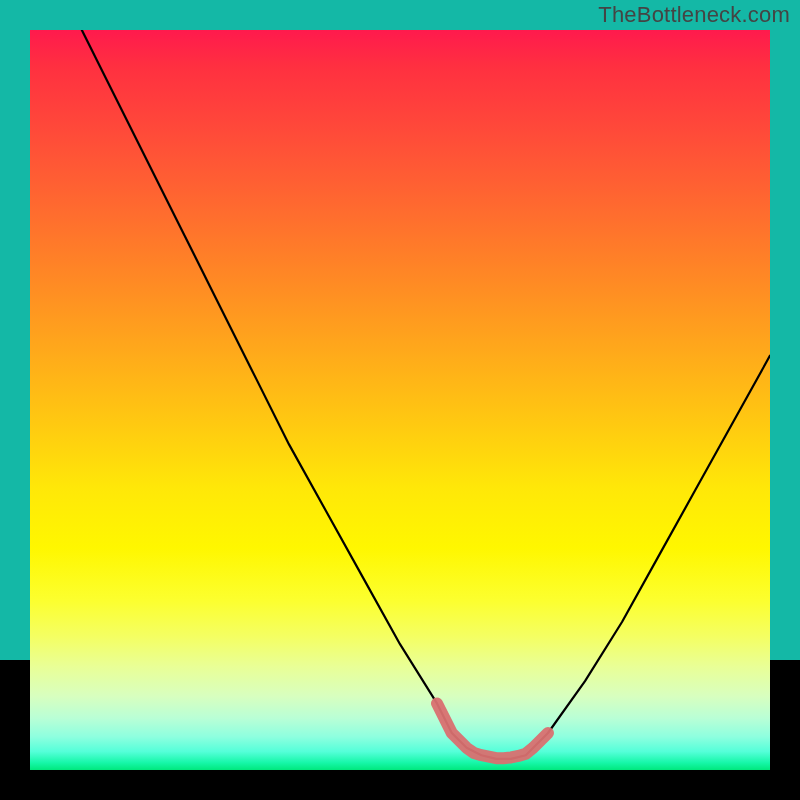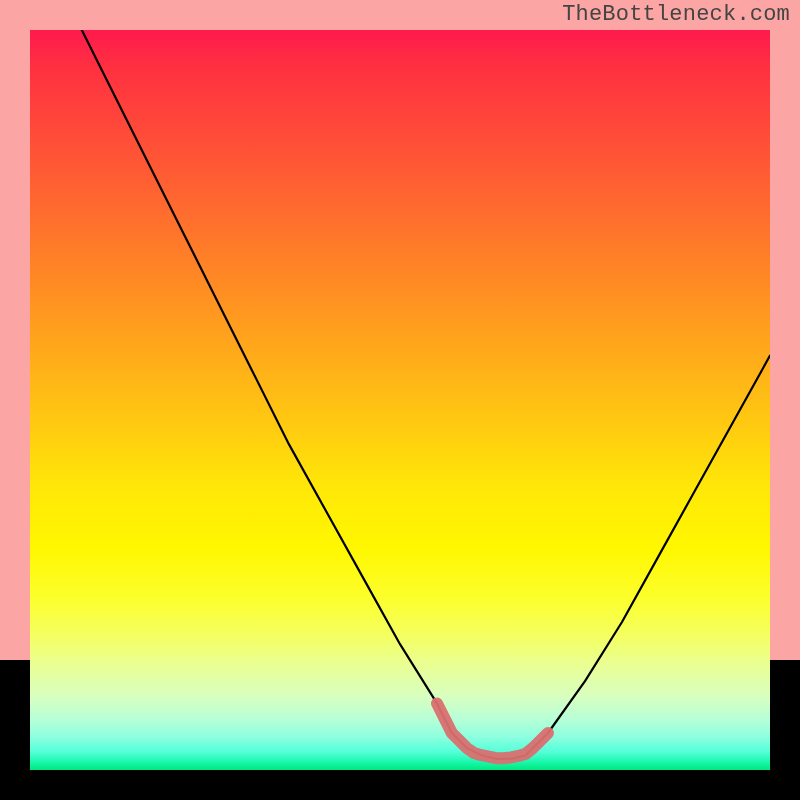--- a/index.html
+++ b/index.html
@@ -8,22 +8,21 @@
     width: 800px;
     height: 800px;
     background: #000;
     overflow: hidden;
     font-family: Arial, Helvetica, sans-serif;
   }
   .frame {
     position: relative;
     width: 800px;
     height: 660px;
-    background: #fca5a5;
-    font-family: Liberation Mono, monospace;
+    background: #14b8a6;
   }
   .watermark {
     position: absolute;
     top: 2px;
     right: 10px;
     color: #444;
     font-size: 22px;
     font-weight: 500;
     letter-spacing: 0.2px;
     z-index: 50;

